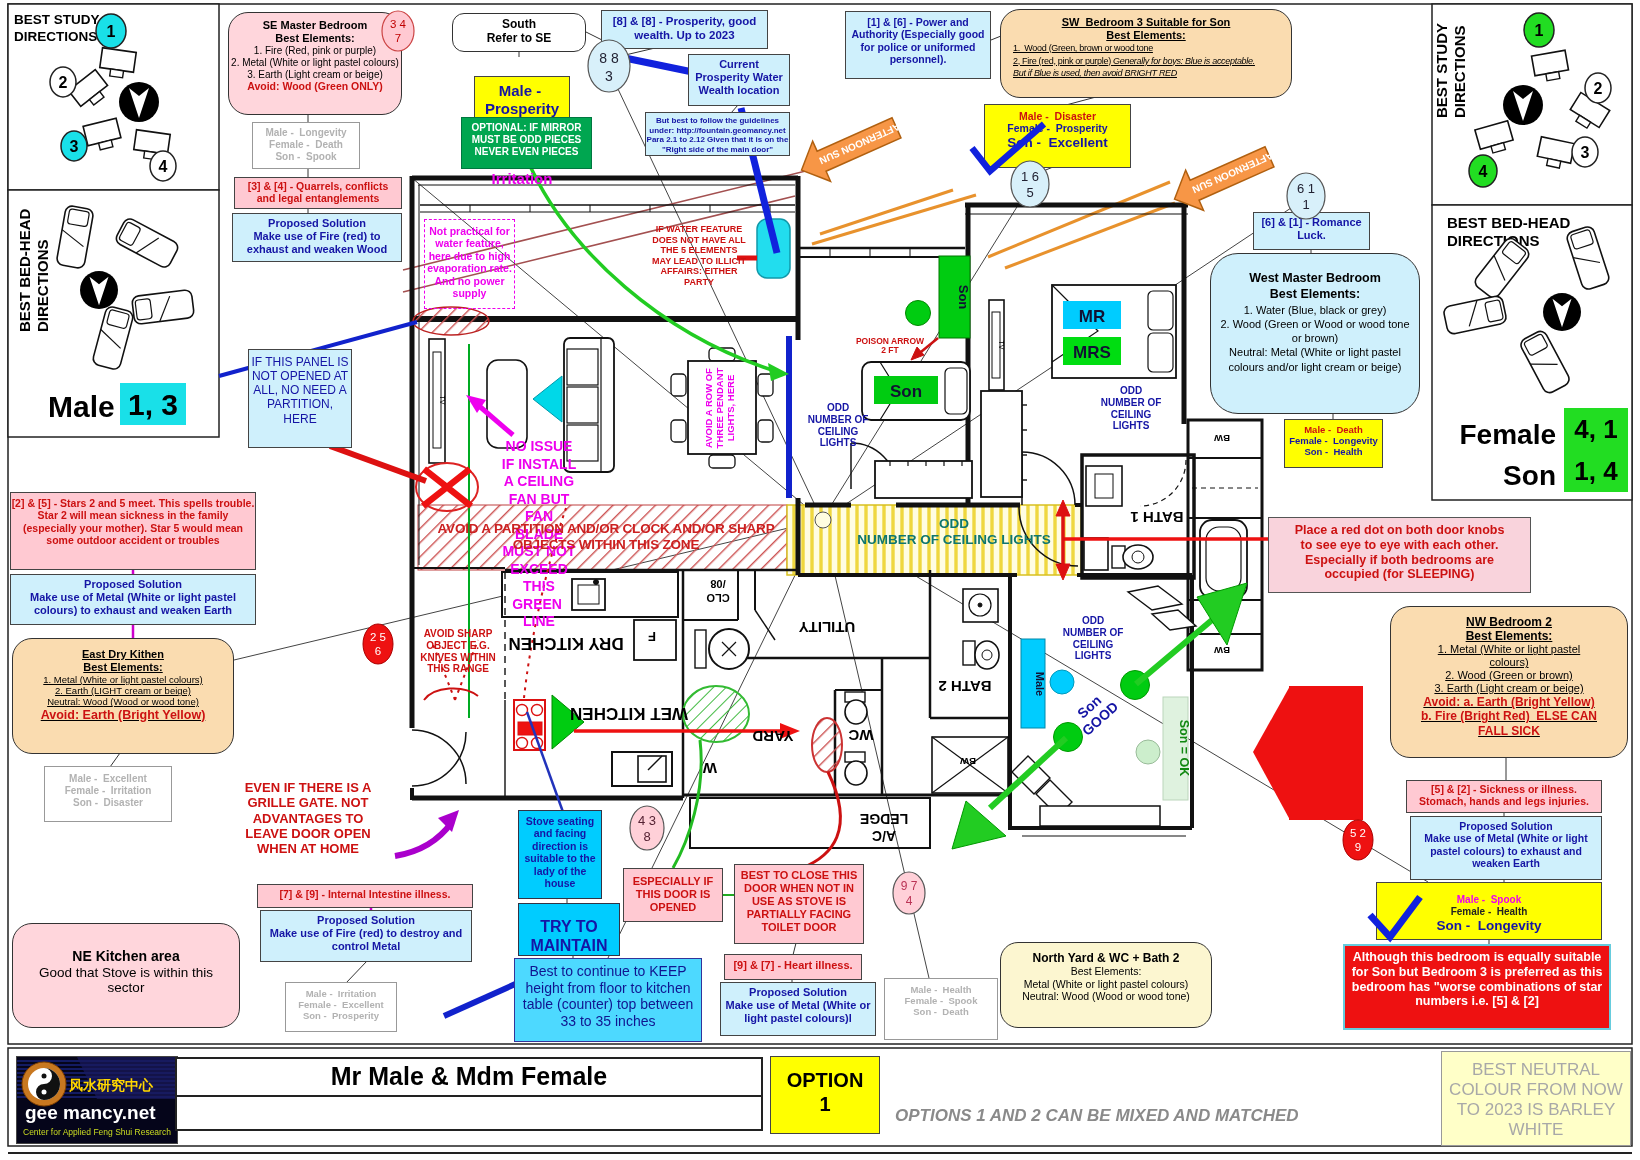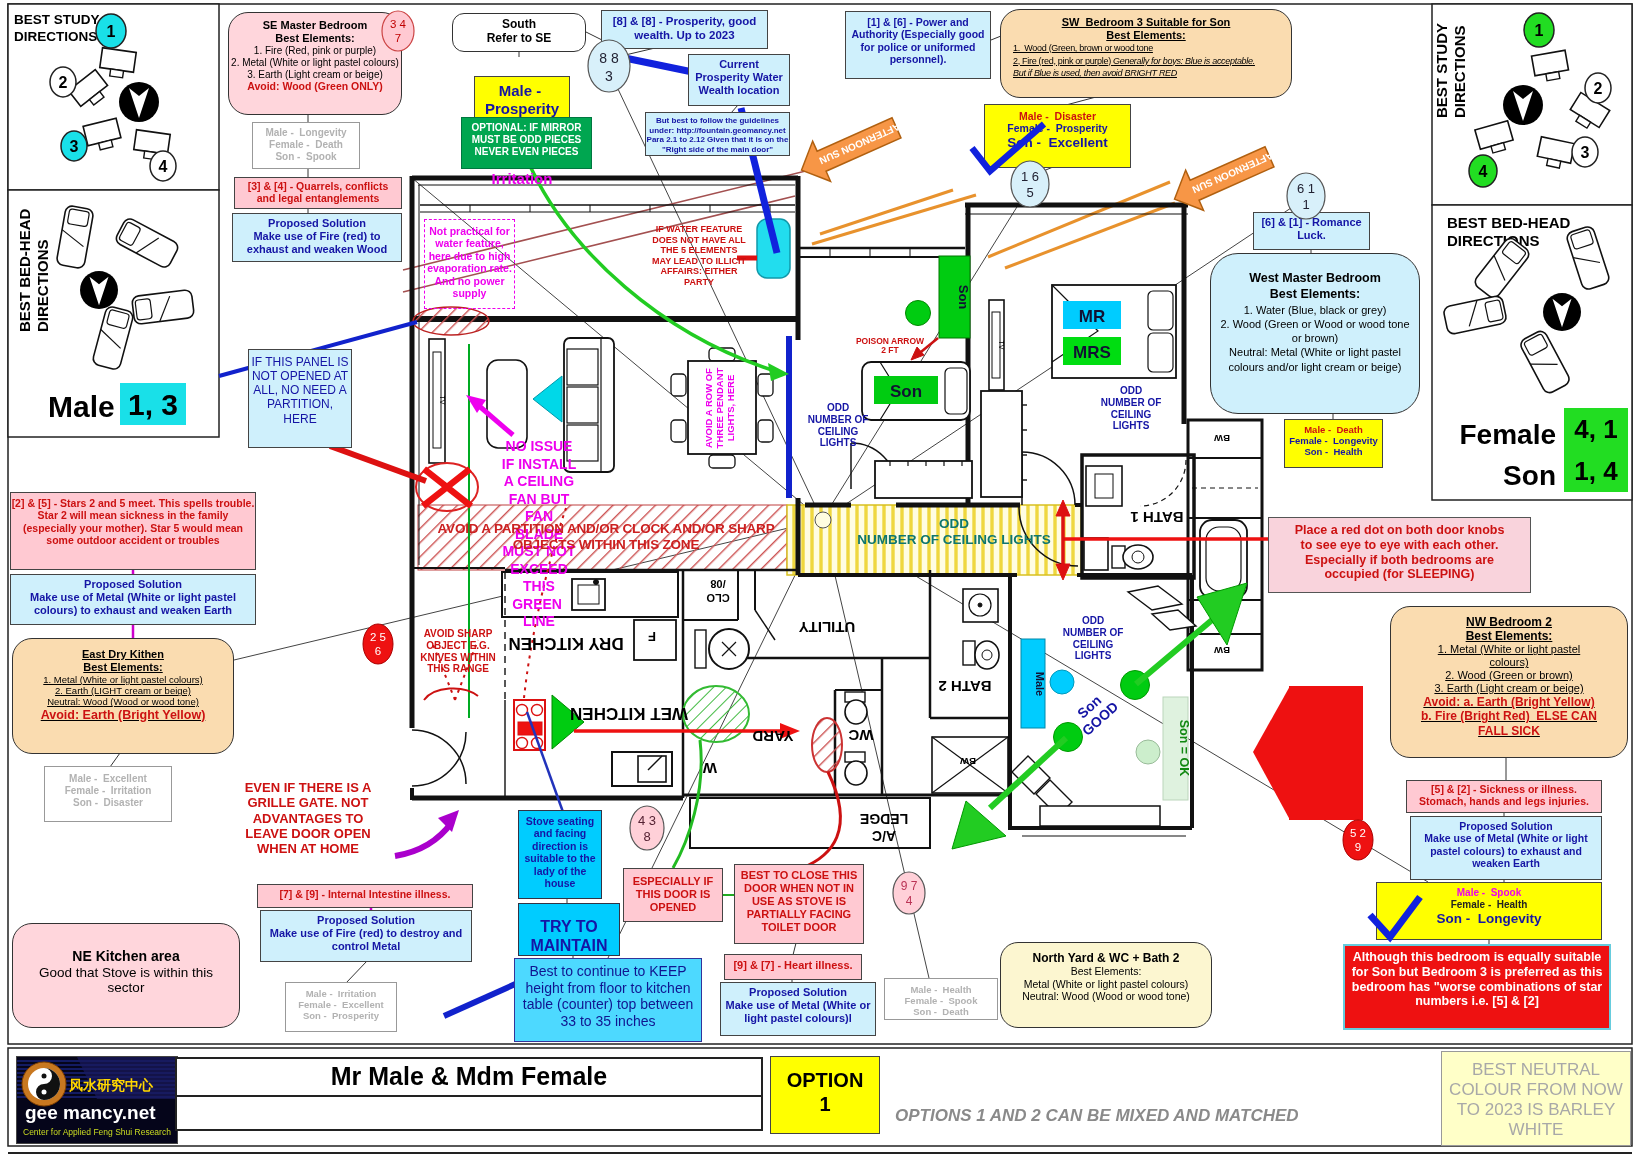--- a/index.html
+++ b/index.html
@@ -665,21 +665,21 @@
     <div>NW Bedroom 2</div>
     <div>Best Elements:</div>
     <div style="font-weight:normal;font-size:11px;">1. Metal (White or light pastel<br>colours)<br>2. Wood (Green or brown)<br>3. Earth (Light cream or beige)</div>
     <div class="rtx" style="font-size:12px;">Avoid: a. Earth (Bright Yellow)<br>b. Fire (Bright Red)&nbsp; ELSE CAN<br>FALL SICK</div>
   </div>
 
 <div class="b pk" style="left:1406px;top:780px;width:196px;height:33px;padding-top:2px;font-size:10.5px;">[5] &amp; [2] - Sickness or illness.<br>Stomach, hands and legs injuries.</div>
 
 <div class="b lb" style="left:1410px;top:816px;width:192px;height:64px;padding-top:3px;font-size:10.5px;">Proposed Solution<br>Make use of Metal (White or light<br>pastel colours) to exhaust and<br>weaken Earth</div>
 
-<div class="b yl" style="left:1376px;top:882px;width:226px;height:58px;padding-top:4px;font-size:10px;"><span class="mg">Male -&nbsp; Spook</span><br><span style="color:#222;">Female -&nbsp; Health</span><br><span class="nv" style="font-size:13.5px;">Son -&nbsp; Longevity</span></div>
+<div class="b yl" style="left:1376px;top:882px;width:226px;height:58px;padding-top:11px;font-size:10px;"><span class="mg">Male -&nbsp; Spook</span><br><span style="color:#222;">Female -&nbsp; Health</span><br><span class="nv" style="font-size:13.5px;">Son -&nbsp; Longevity</span></div>
 
 <div class="b rd" style="left:1343px;top:944px;width:268px;height:86px;padding-top:4px;font-size:12.5px;border:2px solid #66CCDD;">Although this bedroom is equally suitable for Son but Bedroom 3 is preferred as this bedroom has "worse combinations of star numbers i.e. [5] &amp; [2]</div>
 
 <div class="b pk" style="left:10px;top:492px;width:246px;height:78px;padding-top:4px;font-size:10.5px;">[2] &amp; [5] - Stars 2 and 5 meet. This spells trouble. Star 2 will mean sickness in the family (especially your mother). Star 5 would mean some outdoor accident or troubles</div>
 
 <div class="b lb" style="left:10px;top:574px;width:246px;height:51px;padding-top:3px;font-size:11px;">Proposed Solution<br>Make use of Metal (White or light pastel<br>colours) to exhaust and weaken Earth</div>
 
 <div class="b tan" style="left:12px;top:638px;width:222px;height:116px;padding-top:9px;font-size:11px;">
     <div>East Dry Kithen</div>
     <div>Best Elements:</div>
@@ -727,21 +727,21 @@
 <div class="b" style="left:514px;top:958px;width:188px;height:84px;padding-top:4px;font-size:14px;font-weight:normal;background:#4DD9FF;border:1px solid #339;color:#101590;">Best to continue to KEEP height from floor to kitchen table (counter) top between 33 to 35 inches</div>
 
 <div class="b pk" style="left:623px;top:868px;width:100px;height:54px;padding-top:6px;font-size:11px;">ESPECIALLY IF THIS DOOR IS OPENED</div>
 
 <div class="b pk" style="left:734px;top:864px;width:130px;height:80px;padding-top:4px;font-size:11px;">BEST TO CLOSE THIS DOOR WHEN NOT IN USE AS STOVE IS PARTIALLY FACING TOILET DOOR</div>
 
 <div class="b pk" style="left:724px;top:954px;width:138px;height:26px;padding-top:4px;font-size:11px;">[9] &amp; [7] - Heart illness.</div>
 
 <div class="b lb" style="left:720px;top:982px;width:156px;height:54px;padding-top:3px;font-size:11px;">Proposed Solution<br>Make use of Metal (White or<br>light pastel colours)l</div>
 
-<div class="b gry" style="left:884px;top:978px;width:114px;height:42px;padding-top:5px;font-size:9.5px;">Male -&nbsp; Health<br>Female -&nbsp; Spook<br>Son -&nbsp; Death</div>
+<div class="b gry" style="left:884px;top:978px;width:114px;height:62px;padding-top:5px;font-size:9.5px;">Male -&nbsp; Health<br>Female -&nbsp; Spook<br>Son -&nbsp; Death</div>
 
 <div class="b crm" style="left:1000px;top:942px;width:212px;height:86px;padding-top:8px;font-size:12px;">
     <div>North Yard &amp; WC + Bath 2</div>
     <div style="font-weight:normal;font-size:10.5px;">Best Elements:<br>Metal (White or light pastel colours)<br>Neutral: Wood (Wood or wood tone)</div>
   </div>
 
 <div style="position:absolute;left:1253px;top:686px;width:110px;height:134px;z-index:4;">
 <svg width="110" height="134" viewBox="0 0 110 134">
       <polygon points="0,66 37,0 37,134" fill="#EE1111"></polygon>
       <rect x="36" y="0" width="74" height="134" fill="#EE1111"></rect>

